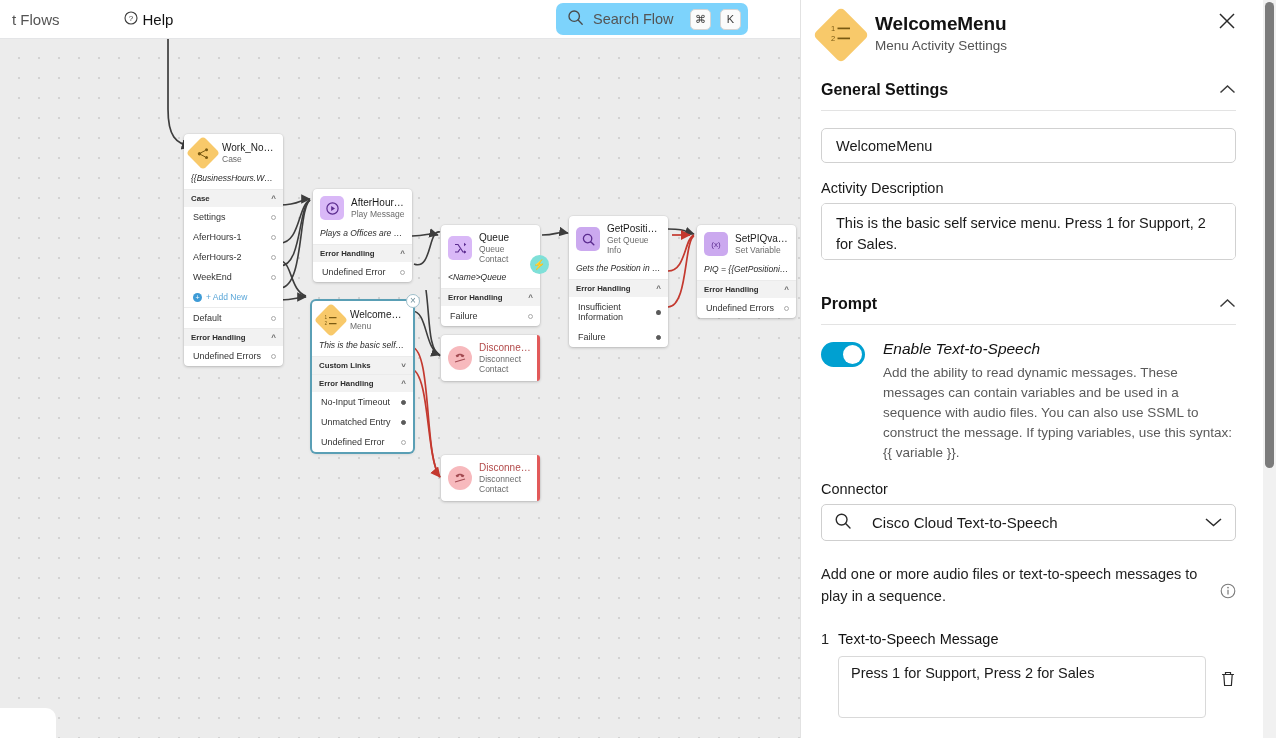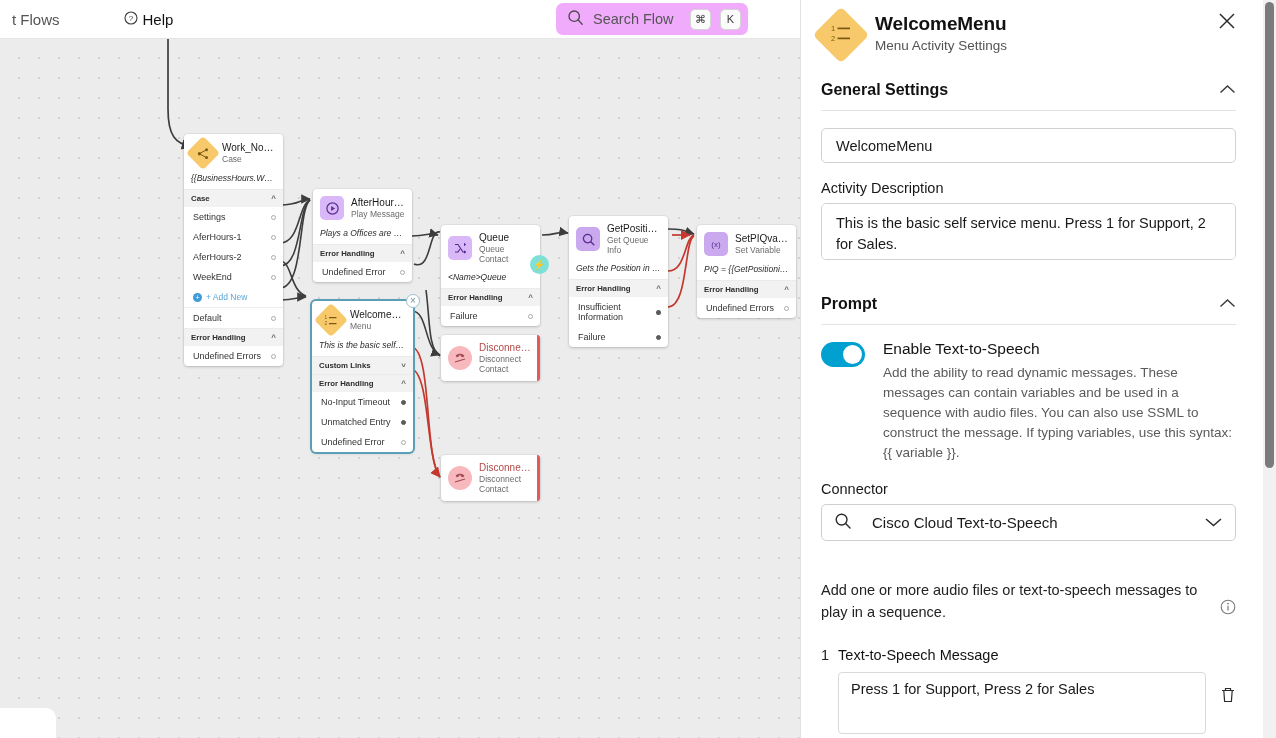--- a/index.html
+++ b/index.html
@@ -21,21 +21,21 @@
     white-space: nowrap;
   }
   .tb-flows { margin-left: 0px; }
   .tb-help {
     margin-left: 52px; display: flex; align-items: center; gap: 5px;
     color: #121212; font-size: 15px;
   }
   .help-ico { display: block; }
   .searchbox {
     position: absolute; left: 556px; top: 3px; width: 192px; height: 32px;
-    background: #f0abfc; border-radius: 7px;
+    background: #7dd3fc; border-radius: 7px;
     display: flex; align-items: center; padding: 0 7px 0 11px; gap: 9px;
     cursor: text;
   }
   .search-ph { font-size: 14.5px; color: #545454; flex: 1; }
   .kbd {
     width: 21px; height: 21px; border: 1px solid #d4d4d4; border-radius: 5px;
     background: #fbfbfb; font-size: 11px; color: #3c3c3c;
     display: flex; align-items: center; justify-content: center;
   }
 
@@ -153,29 +153,29 @@
   }
   .toggle-row { display: flex; align-items: flex-start; margin: 15px 28px 0 20px; gap: 18px; }
   .tgl {
     width: 44px; height: 25px; flex: 0 0 44px; border-radius: 13px;
     background: #00a0d1; position: relative; cursor: pointer; margin-top: 2px;
   }
   .tgl .knob {
     position: absolute; right: 3px; top: 3px; width: 19px; height: 19px;
     border-radius: 50%; background: #fff;
   }
-  .tgl-title { font-size: 15.5px; color: #121212; }
+  .tgl-title { font-size: 15.5px; color: #121212; font-style: italic; }
   .tgl-desc { font-size: 13.5px; color: #5a5a5a; line-height: 20px; margin-top: 5px; }
   .selbox {
     width: 100%; height: 37px; border: 1px solid #cfcfcf; border-radius: 5px;
     display: flex; align-items: center; gap: 20px; padding: 0 12px; cursor: pointer;
   }
   .selval { flex: 1; font-size: 15px; color: #1a1a1a; }
   .helper-row {
-    display: flex; align-items: flex-start; margin: 38px 28px 0 20px; gap: 10px;
+    display: flex; align-items: flex-start; margin: 22px 28px 0 20px; gap: 10px;
   }
   .helper-txt { flex: 1; font-size: 14.5px; color: #222; line-height: 22px; }
   .info-ico { margin-top: 20px; flex: 0 0 16px; }
   .msg-hd { display: flex; gap: 9px; margin: 24px 28px 0 20px; align-items: baseline; }
   .msg-num { font-size: 14.5px; color: #222; }
   .msg-lbl { font-size: 14.5px; color: #121212; font-weight: 500; }
   .msg-row { display: flex; align-items: flex-start; margin: 9px 28px 0 37px; gap: 14px; }
   .msg-ta {
     flex: 1; height: 62px; border: 1px solid #d9d9d9; border-radius: 4px;
     padding: 8px 12px; font-size: 14.5px; color: #1a1a1a;

